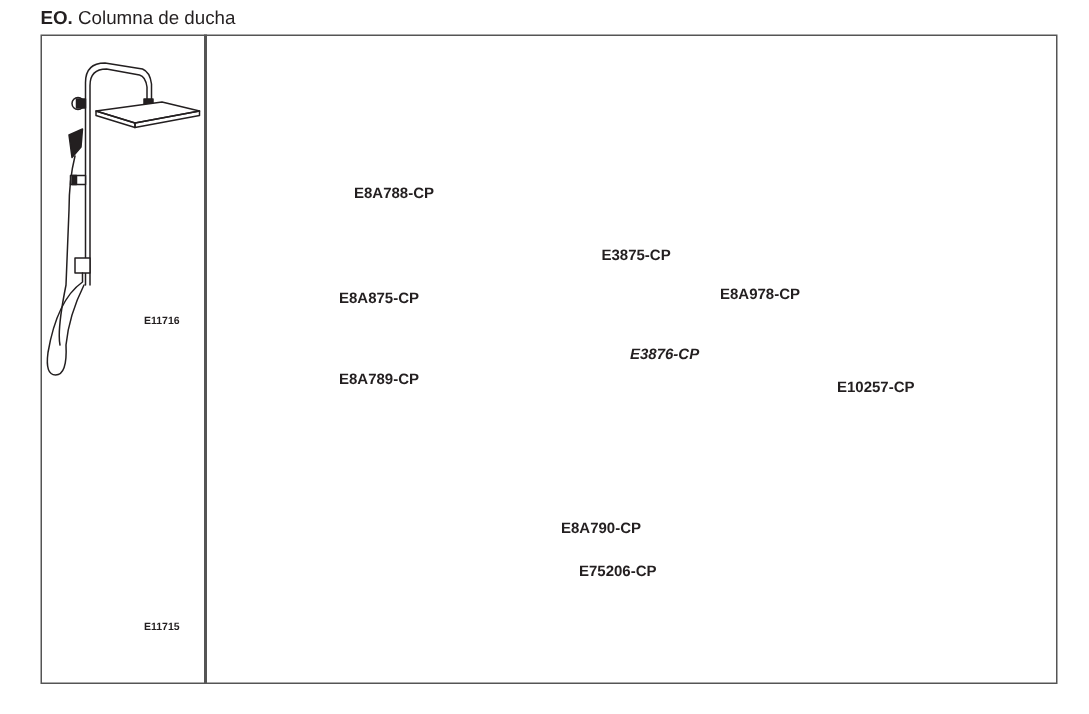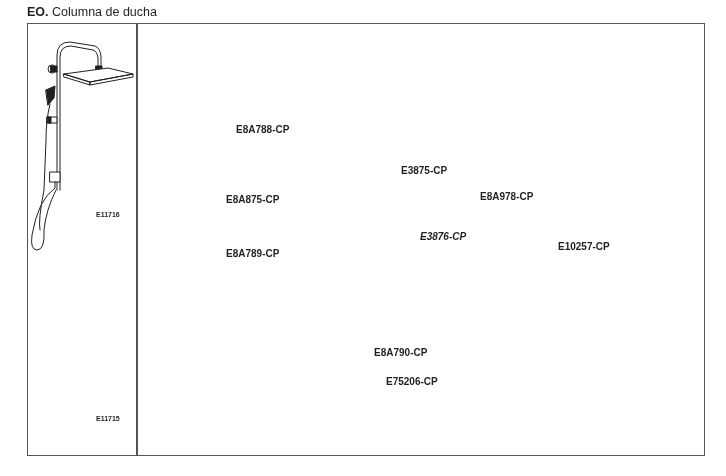--- a/index.html
+++ b/index.html
@@ -177,18 +177,18 @@
 <div class="code" style="left:96px; top:211px;">E11716</div>
 <div class="code" style="left:96px; top:415px;">E11715</div>
 
 
 <div class="label" style="left:236px; top:124px;">E8A788-CP</div>
 <div class="label" style="left:226px; top:194px;">E8A875-CP</div>
 <div class="label" style="left:226px; top:248px;">E8A789-CP</div>
 <div class="label" style="left:369px; top:165px;padding-left:32px;">E3875-CP</div>
 <div class="label" style="left:480px; top:191px;">E8A978-CP</div>
 <div class="label" style="left:420px; top:231px;font-style:italic;">E3876-CP</div>
-<div class="label" style="left:527px; top:241px;padding-left:31px;">E10257-CP</div>
+<div class="label" style="left:527px; top:253px;padding-left:31px;">E10257-CP</div>
 <div class="label" style="left:341px; top:347px;padding-left:33px;">E8A790-CP</div>
 <div class="label" style="left:341px; top:376px;margin-left:45px;">E75206-CP</div>
 
 
 
 
 </line></line></body></html>

